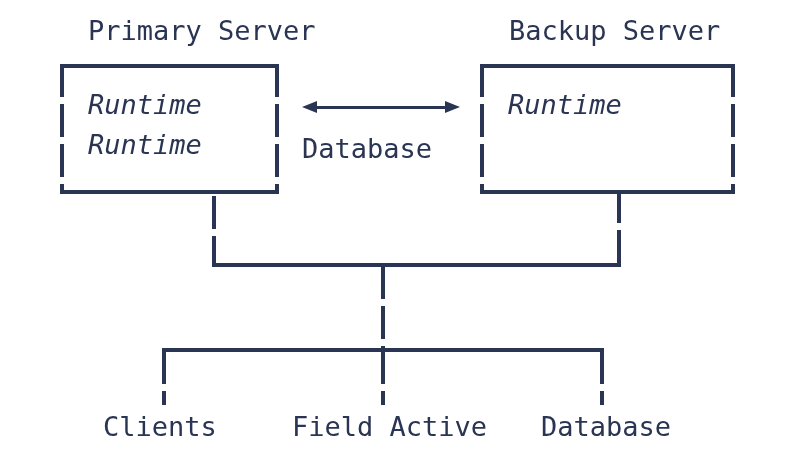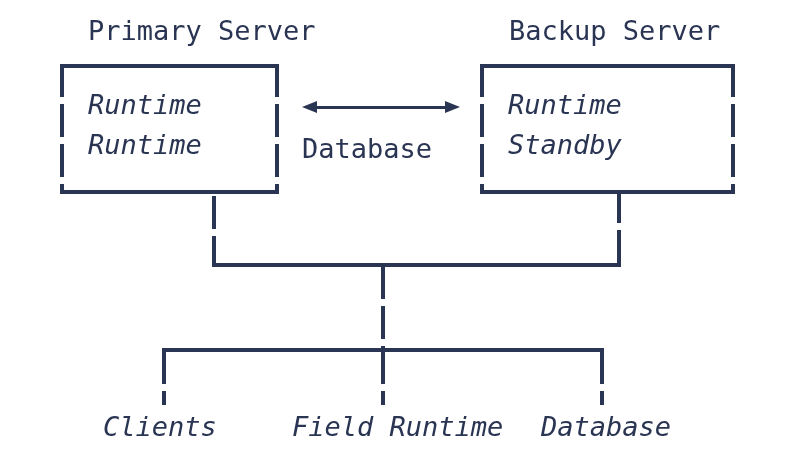--- a/index.html
+++ b/index.html
@@ -31,21 +31,20 @@
     font-size: 27px;
     letter-spacing: 0px;
   }
   .boxtext {
     font-size: 27px;
     letter-spacing: 0px;
   }
   .leaflabel {
     font-size: 27px;
     letter-spacing: 0px;
-    font-style: italic;
   }
   .edgelabel {
     font-size: 27px;
     letter-spacing: 0px;
   }
 
   
   .ascii-box {
     position: absolute;
     box-sizing: border-box;
@@ -168,21 +167,20 @@
     <div class="bd-top"></div>
     <div class="bd-bottom"></div>
     <div class="bd-left"></div>
     <div class="bd-right"></div>
     <div class="cap cap-tl"></div>
     <div class="cap cap-tr"></div>
     <div class="cap cap-bl"></div>
     <div class="cap cap-br"></div>
     <div class="box-body">
       <span class="label boxtext">Runtime</span>
-      <span class="label boxtext">Standby</span>
     </div>
   </div>
 
   <div class="arrow-wrap" style="left:302px; top:101px; width:158px; height:13px;">
     <div class="arrow-head arrow-head-left"></div>
     <div class="arrow-shaft"></div>
     <div class="arrow-head arrow-head-right"></div>
   </div>
 
   <div class="label edgelabel" style="left:302px; top:135px;">Database</div>
@@ -198,17 +196,17 @@
   <div class="hline" style="left:162px; top:348px; width:442px;"></div>
 
   <div class="vline" style="left:162px; top:351px; height:54px;"></div>
 
   <div class="vline" style="left:381px; top:351px; height:54px;"></div>
 
   <div class="vline" style="left:600px; top:351px; height:54px;"></div>
 
   <div class="label leaflabel" style="left:103px; top:413px;">Clients</div>
 
-  <div class="label leaflabel" style="left:292px; top:413px;">Field Runtime</div>
+  <div class="label leaflabel" style="left:292px; top:413px;">Field Active</div>
 
   <div class="label leaflabel" style="left:541px; top:413px;">Database</div>
 
 </div>
 
 </body></html>

